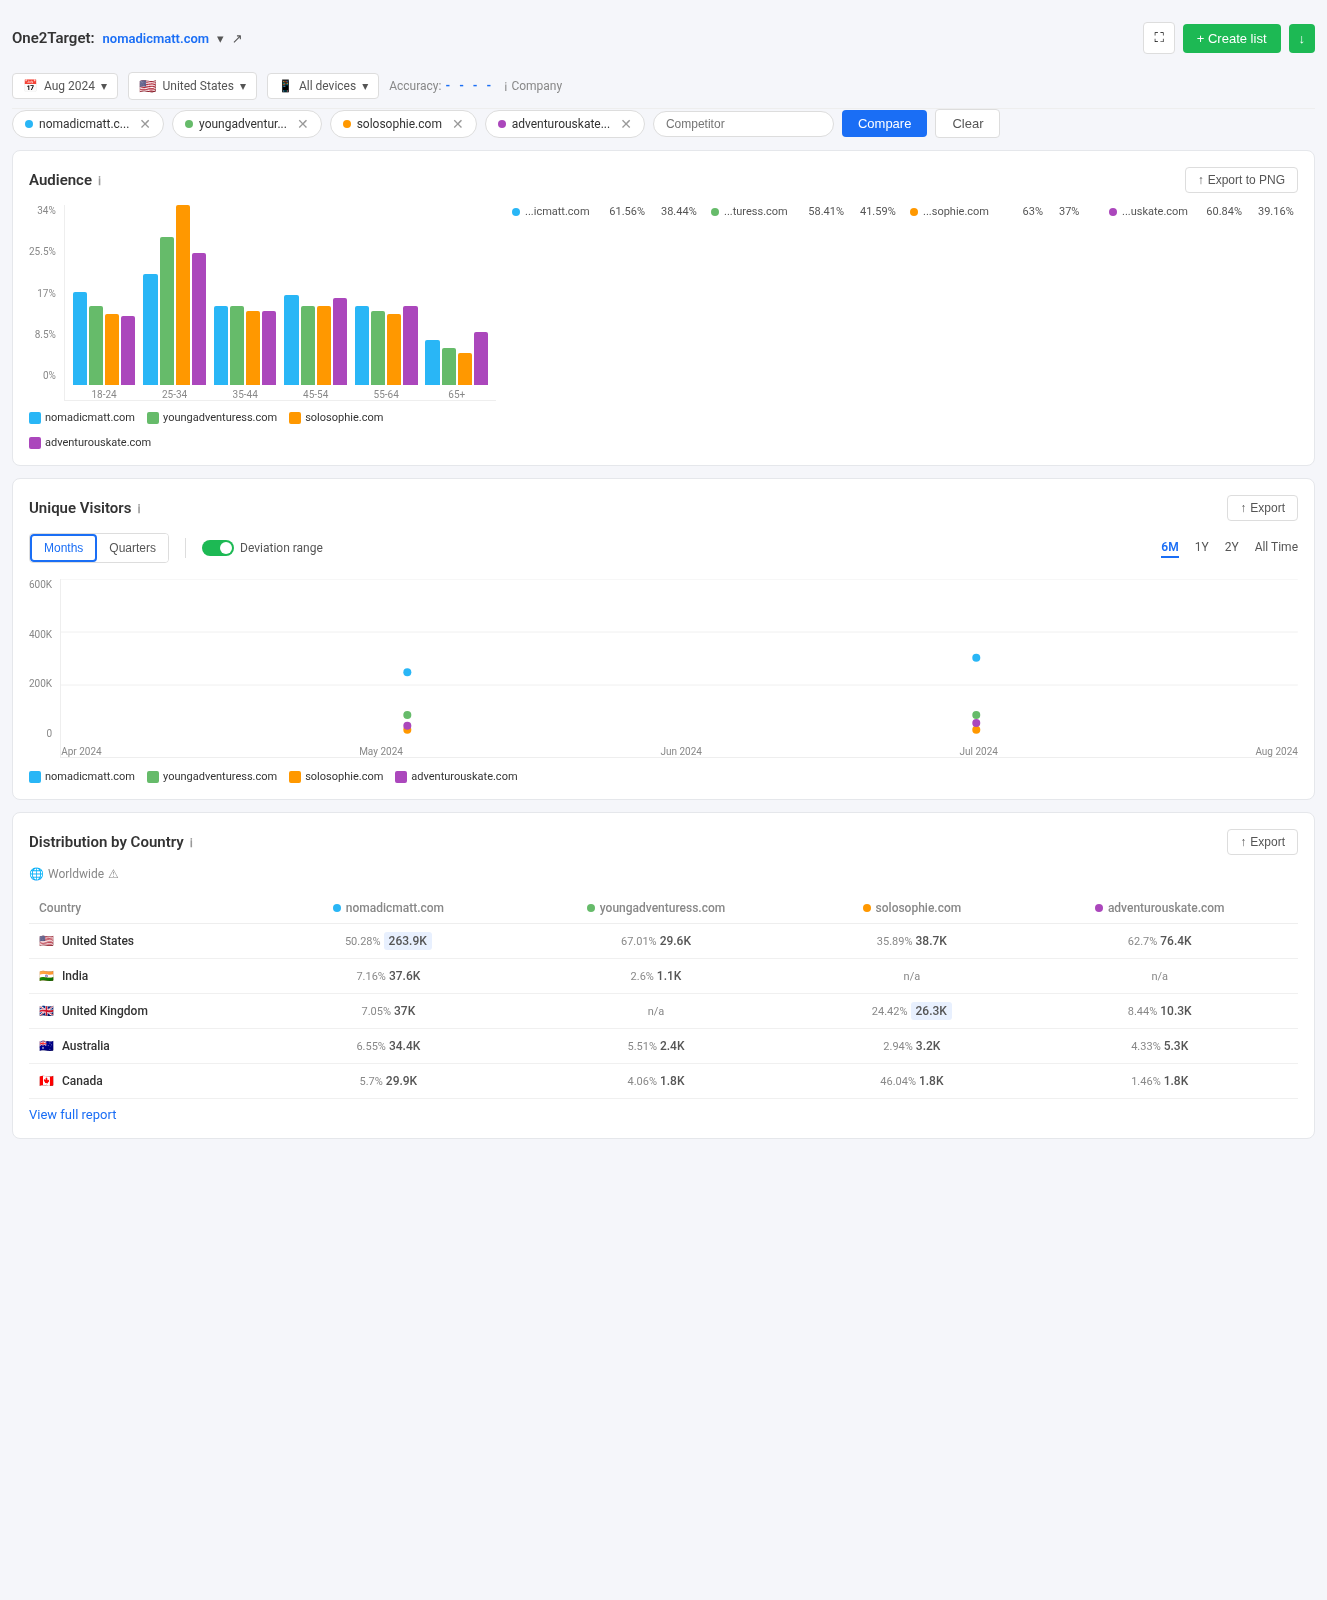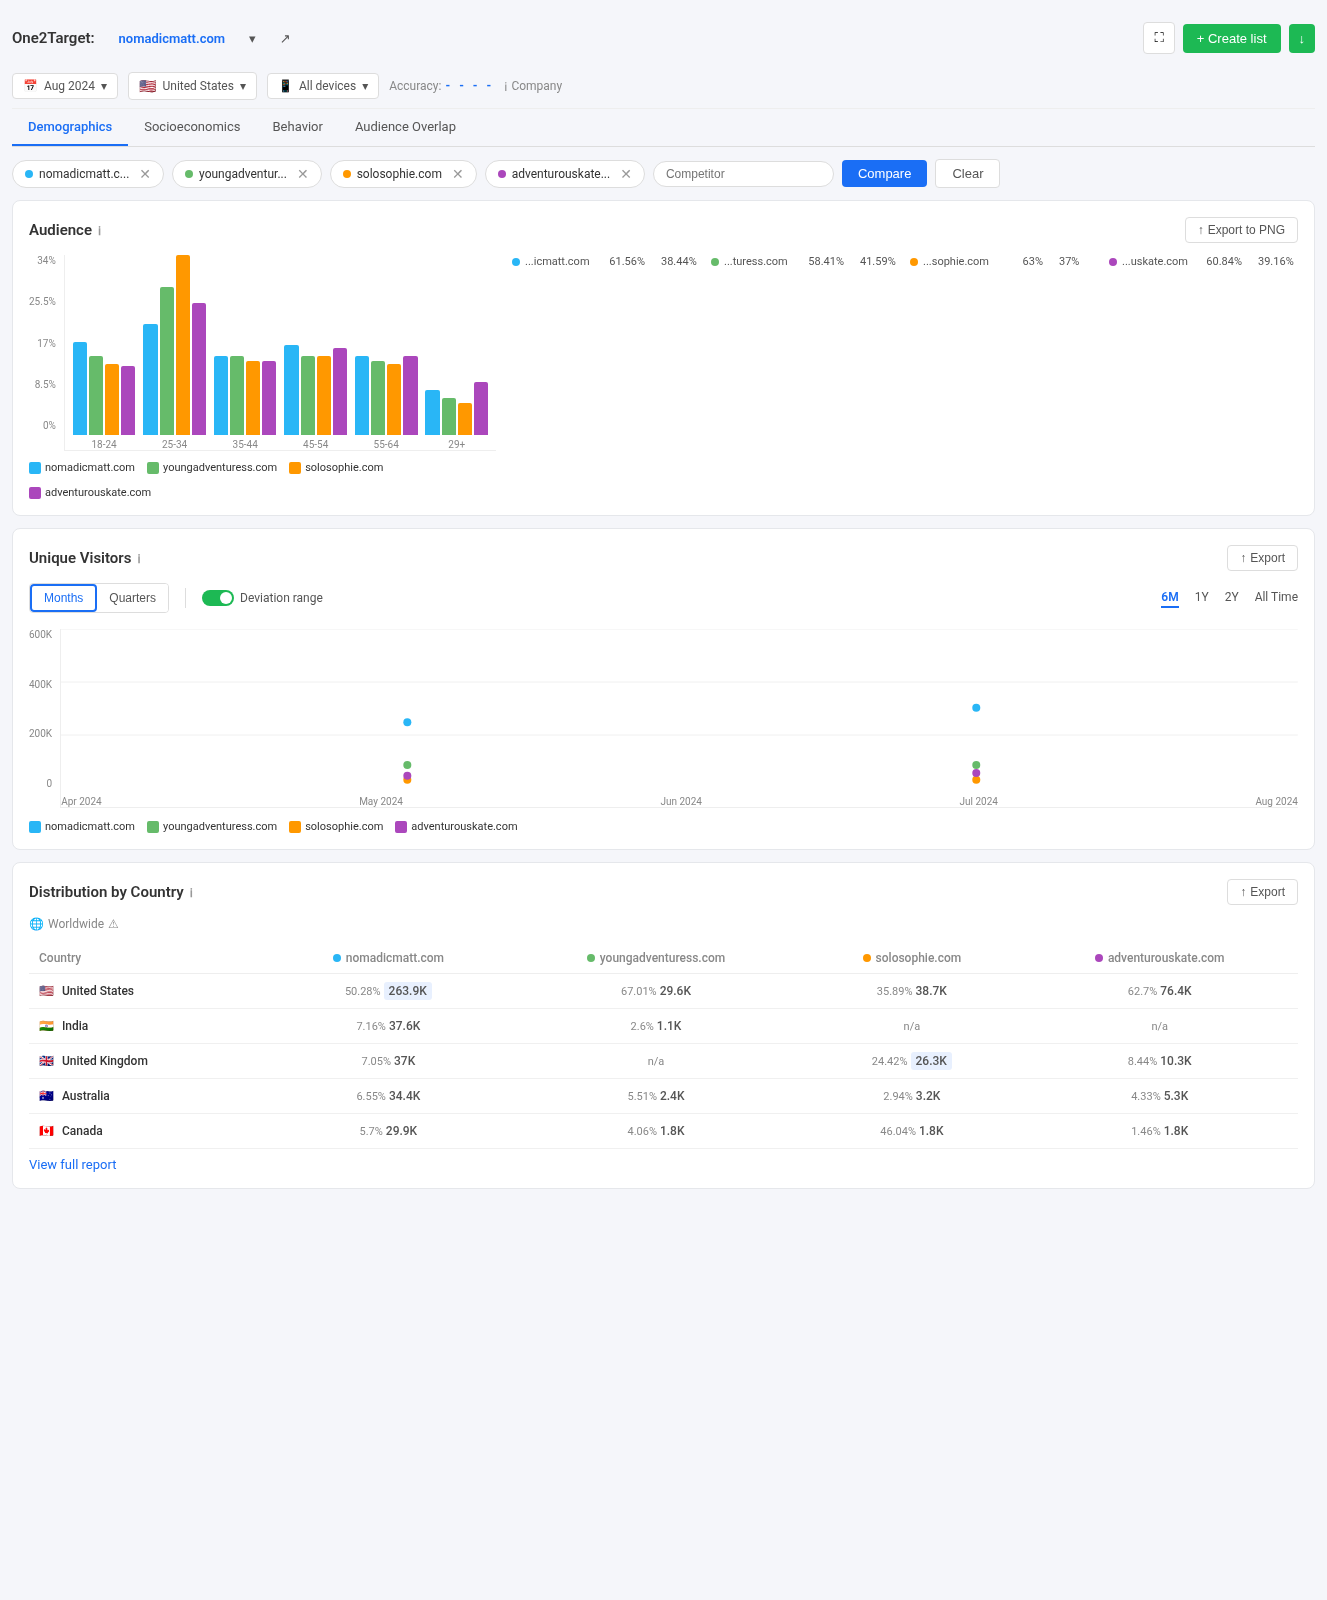--- a/index.html
+++ b/index.html
@@ -2,21 +2,21 @@
 <html><head>
   <meta charset="utf-8">
   <style>
     * { box-sizing: border-box; margin: 0; padding: 0; }
     body { font-family: -apple-system, BlinkMacSystemFont, 'Segoe UI', Roboto, sans-serif; background: #f5f6fa; color: #333; font-size: 13px; }
     
     .app-container { max-width: 1327px; margin: 0 auto; background: #f5f6fa; padding: 12px; }
     
     
     .header { display: flex; align-items: center; justify-content: space-between; padding: 10px 0; }
-    .header-left { display: flex; align-items: center; gap: 24px; justify-content: space-between; }
+    .header-left { display: flex; align-items: center; gap: 8px; justify-content: space-between; }
     .brand-text { font-size: 15px; font-weight: 600; color: #333; }
     .brand-link { color: #1a6ef5; text-decoration: none; font-weight: 600; }
     .header-actions { display: flex; align-items: center; gap: 8px; }
     .btn-create { background: #1db954; color: white; border: none; border-radius: 4px; padding: 7px 14px; font-size: 13px; font-weight: 500; cursor: pointer; display: flex; align-items: center; gap: 4px; }
     .btn-download { background: #1db954; color: white; border: none; border-radius: 4px; padding: 7px 10px; font-size: 13px; cursor: pointer; }
     .btn-expand { background: white; border: 1px solid #ddd; border-radius: 4px; padding: 7px 10px; cursor: pointer; }
     
     
     .filters { display: flex; align-items: center; gap: 10px; padding: 8px 0; border-bottom: 1px solid #eee; }
     .filter-item { display: flex; align-items: center; gap: 6px; background: white; border: 1px solid #ddd; border-radius: 4px; padding: 5px 10px; cursor: pointer; font-size: 12px; color: #555; }
@@ -139,26 +139,20 @@
     <div class="accuracy-label">
       <span>Accuracy:</span>
       <span class="accuracy-dashes">- - - -</span>
     </div>
     <div class="company-label">
       <span>ℹ</span>
       <span>Company</span>
     </div>
   </div>
 
-  <div class="tabs">
-    <div class="tab active">Demographics</div>
-    <div class="tab">Socioeconomics</div>
-    <div class="tab">Behavior</div>
-    <div class="tab">Audience Overlap</div>
-  </div>
 
   <div class="competitor-bar">
     <div class="competitor-chip">
       <span class="chip-dot" style="background:#29b6f6;"></span>
       <span>nomadicmatt.c...</span>
       <span class="chip-close">✕</span>
     </div>
     <div class="competitor-chip">
       <span class="chip-dot" style="background:#66bb6a;"></span>
       <span>youngadventur...</span>
@@ -243,21 +237,21 @@
                   <div style="flex: 1 1 0%; height: 31.7647px; background: rgb(255, 152, 0); border-radius: 2px 2px 0px 0px; min-width: 8px;"></div>
                   <div style="flex: 1 1 0%; height: 52.9412px; background: rgb(171, 71, 188); border-radius: 2px 2px 0px 0px; min-width: 8px;"></div>
                 </div>
               </div>
             <div style="display:flex;gap:8px;padding:0 8px;margin-top:4px;">
               <span style="flex:1;text-align:center;font-size:10px;color:#888;">18-24</span>
               <span style="flex:1;text-align:center;font-size:10px;color:#888;">25-34</span>
               <span style="flex:1;text-align:center;font-size:10px;color:#888;">35-44</span>
               <span style="flex:1;text-align:center;font-size:10px;color:#888;">45-54</span>
               <span style="flex:1;text-align:center;font-size:10px;color:#888;">55-64</span>
-              <span style="flex:1;text-align:center;font-size:10px;color:#888;">29+</span>
+              <span style="flex:1;text-align:center;font-size:10px;color:#888;">65+</span>
             </div>
           </div>
         </div>
         <div class="legend">
           <div class="legend-item">
             <div class="legend-box" style="background:#29b6f6;border-color:#29b6f6;"></div>
             <span>nomadicmatt.com</span>
           </div>
           <div class="legend-item">
             <div class="legend-box" style="background:#66bb6a;border-color:#66bb6a;"></div>

